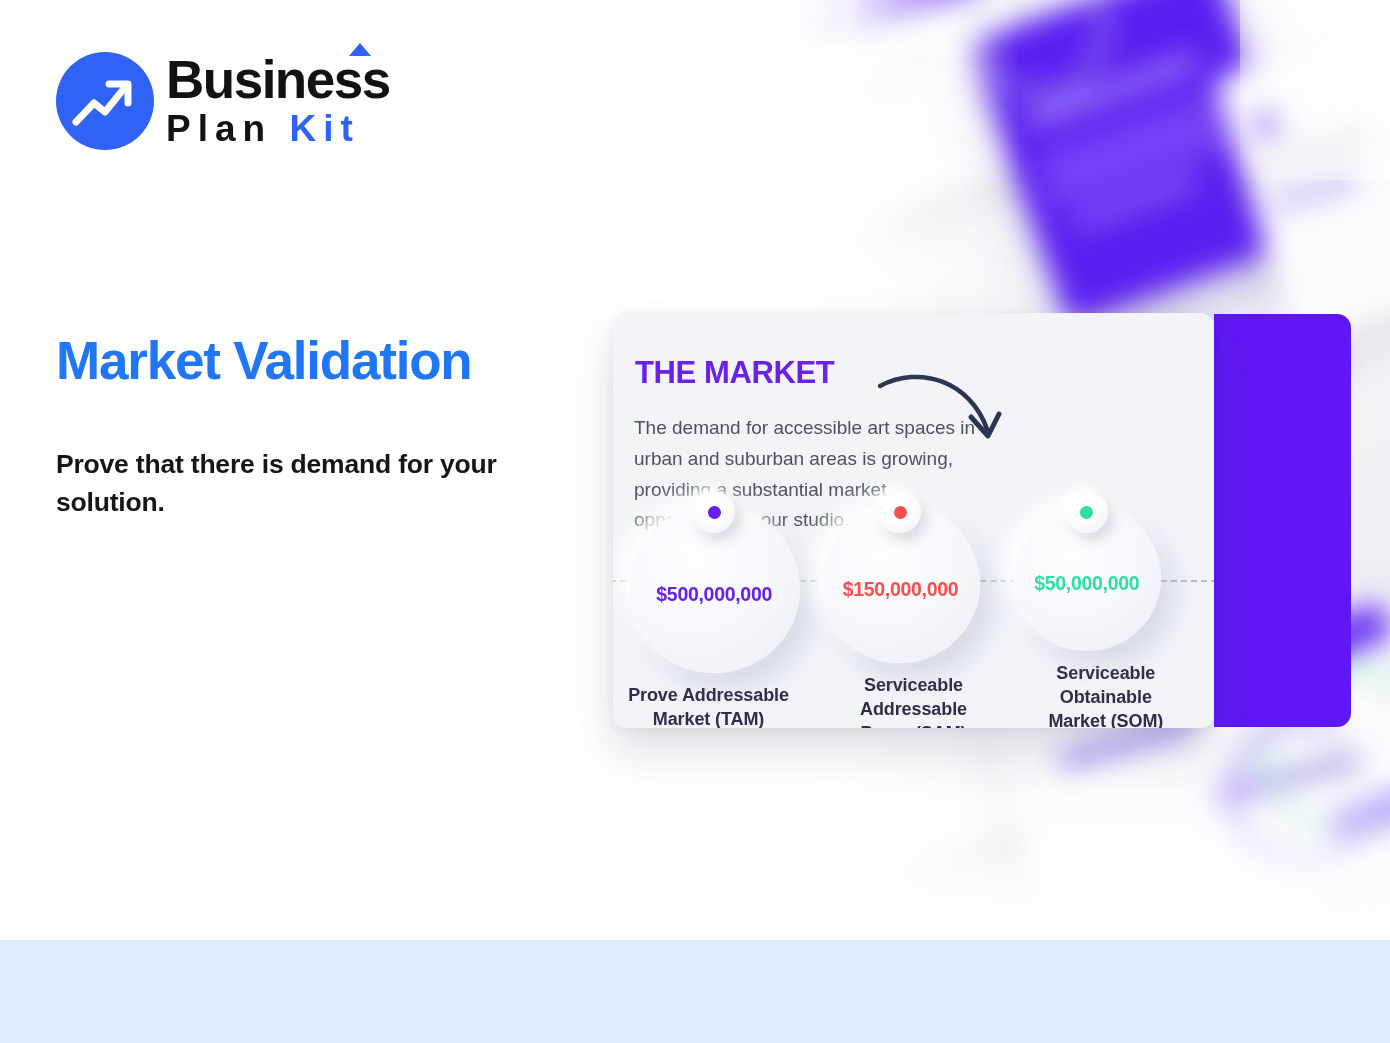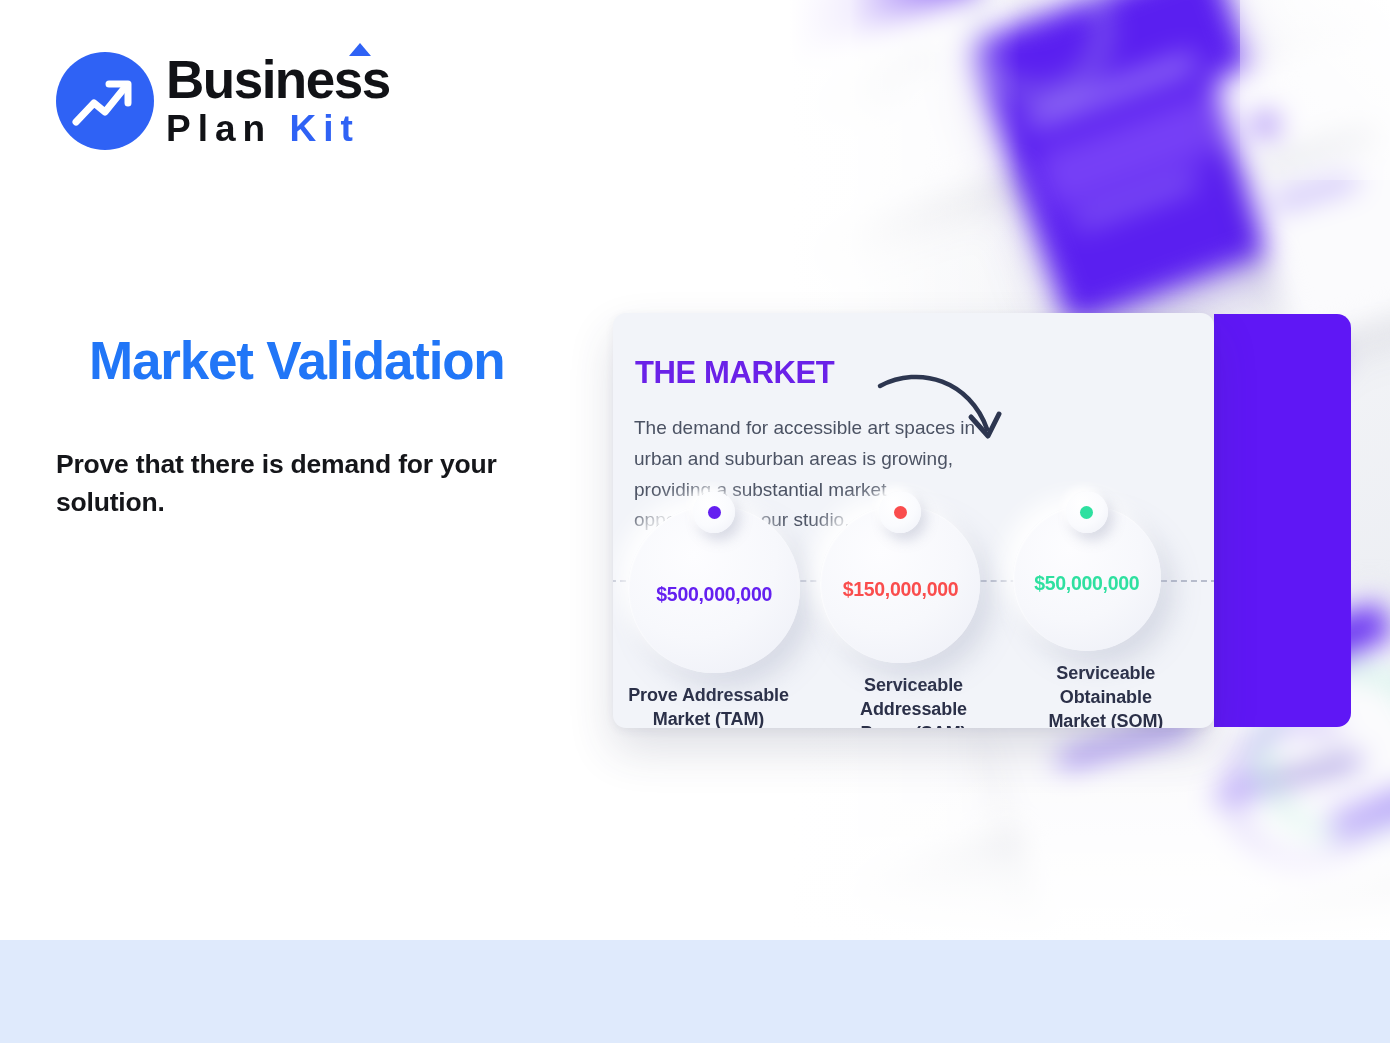--- a/index.html
+++ b/index.html
@@ -146,21 +146,20 @@
   .headline {
     position: absolute;
     left: 56px;
     top: 296px;
     font-size: 53px;
     font-weight: 700;
     letter-spacing: -1.2px;
     color: #2176f7;
     line-height: 1.1;
     white-space: nowrap;
-    margin-left: 33px;
   }
   .lead {
     position: absolute;
     left: 56px;
     top: 418px;
     width: 520px;
     font-size: 26.5px;
     font-weight: 700;
     color: #15161a;
     line-height: 1.46;

